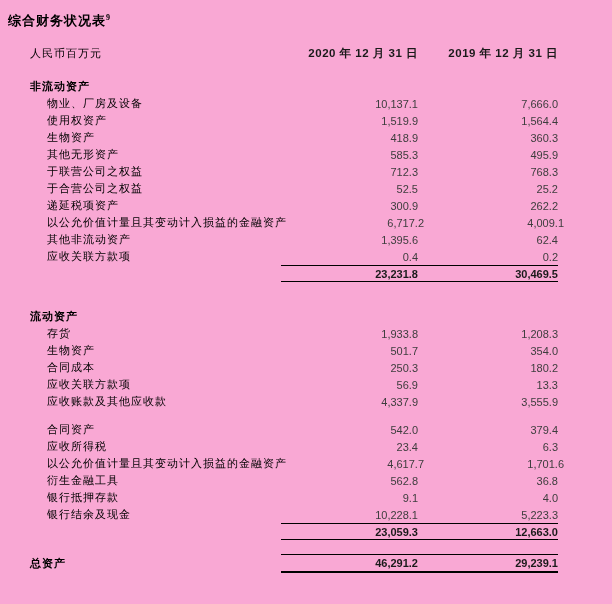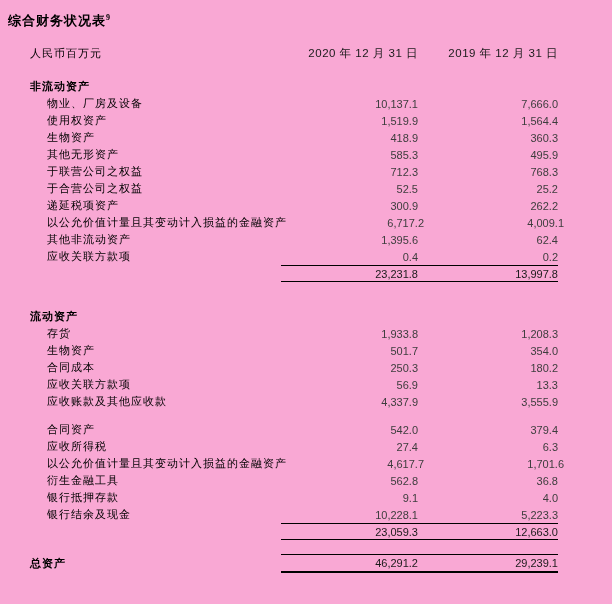--- a/index.html
+++ b/index.html
@@ -53,21 +53,21 @@
   .cell {
     width: 137px;
     text-align: right;
     white-space: nowrap;
   }
   .cell:last-child { width: 140px; }
   .num {
     font-family: "Liberation Sans", sans-serif;
     color: #3d3d3d;
   }
-  .num.bold, .head { font-weight: normal; color: #1a1a1a; }
+  .num.bold, .head { font-weight: bold; color: #1a1a1a; }
   .head {
     font-family: "Liberation Sans", sans-serif;
     font-size: 11.5px;
     letter-spacing: 0.5px;
   }
   .section { margin-top: 16px; }
   .section[data-section="1"] { margin-top: 26px; }
   .section[data-section="1"] .row:nth-child(7) { margin-top: 11px; }
   .subtotal-row .nums {
     border-top: 1px solid #000;
@@ -171,21 +171,21 @@
           <div class="label indent">应收关联方款项</div>
           <div class="nums">
             <div class="cell num">0.4</div>
             <div class="cell num">0.2</div>
           </div>
         </div>
         <div class="row subtotal-row">
           <div class="label"></div>
           <div class="nums">
             <div class="cell num bold">23,231.8</div>
-            <div class="cell num bold">13,997.8</div>
+            <div class="cell num bold">30,469.5</div>
           </div>
         </div>
       </div>
     <div class="section" data-section="1">
         <div class="row section-header-row">
           <div class="label bold">流动资产</div>
           <div class="nums">
             <div class="cell num"></div>
             <div class="cell num"></div>
           </div>
@@ -228,21 +228,21 @@
         <div class="row item-row">
           <div class="label indent">合同资产</div>
           <div class="nums">
             <div class="cell num">542.0</div>
             <div class="cell num">379.4</div>
           </div>
         </div>
         <div class="row item-row">
           <div class="label indent">应收所得税</div>
           <div class="nums">
-            <div class="cell num">27.4</div>
+            <div class="cell num">23.4</div>
             <div class="cell num">6.3</div>
           </div>
         </div>
         <div class="row item-row">
           <div class="label indent">以公允价值计量且其变动计入损益的金融资产</div>
           <div class="nums">
             <div class="cell num">4,617.7</div>
             <div class="cell num">1,701.6</div>
           </div>
         </div>

